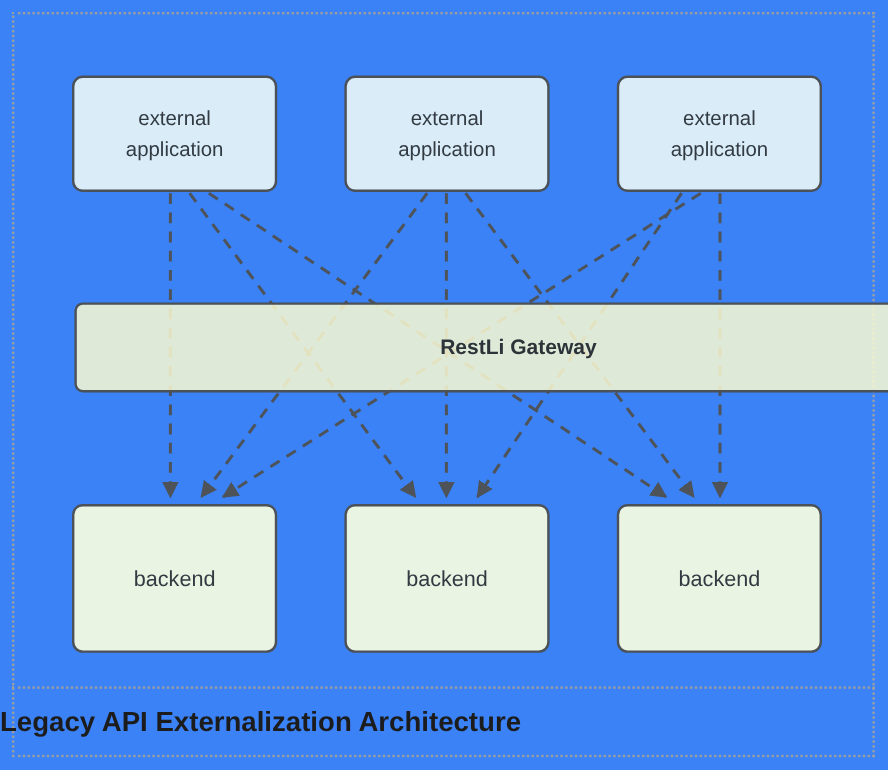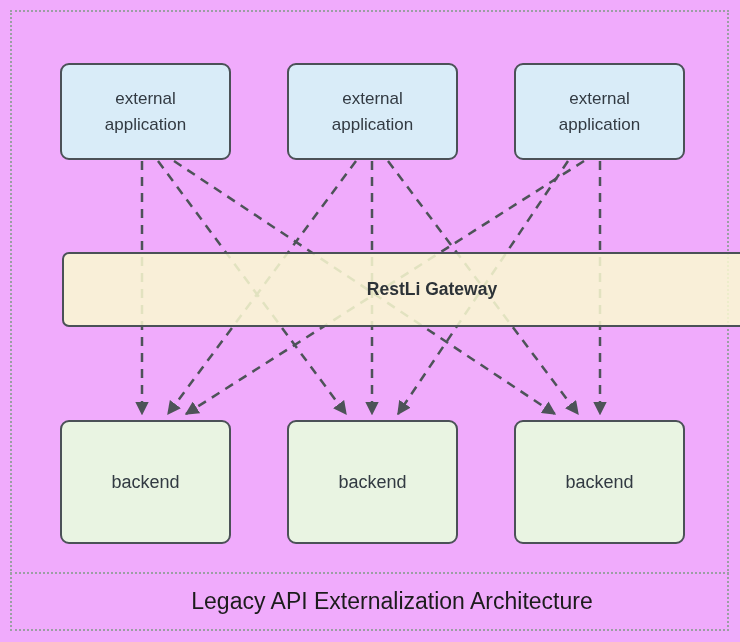--- a/index.html
+++ b/index.html
@@ -14,21 +14,21 @@
     --caption-text: #1c1c1c;
   }
   * { margin: 0; padding: 0; box-sizing: border-box; }
   html, body { background: #ffffff; }
   body { font-family: "Liberation Sans", sans-serif; }
 
   .canvas {
     position: relative;
     width: 740px;
     height: 642px;
-    background: #f0abfc;
+    background: #3b82f6;
     overflow: hidden;
   }
 
   .outer-frame {
     position: absolute;
     left: 10px; top: 10px; right: 11px; bottom: 11px;
     border: 2px dotted var(--frame-dots);
     pointer-events: none;
   }
 
@@ -108,26 +108,24 @@
     position: absolute;
     left: 10px; right: 11px;
     top: 572px;
     border-top: 2px dotted var(--frame-dots);
   }
 
   .caption {
     position: absolute;
     left: 0; right: 0;
     top: 588px;
-    text-align: center;
     font-size: 23px;
-    font-weight: 400;
+    font-weight: 700;
     color: var(--caption-text);
     z-index: 2;
-    padding-left: 44px;
   }
 </style>
 </head>
 <body>
 
 <div class="canvas">
 
   <div class="outer-frame"></div>
 
   <svg class="connectors" viewBox="0 0 740 642" xmlns="http://www.w3.org/2000/svg">

